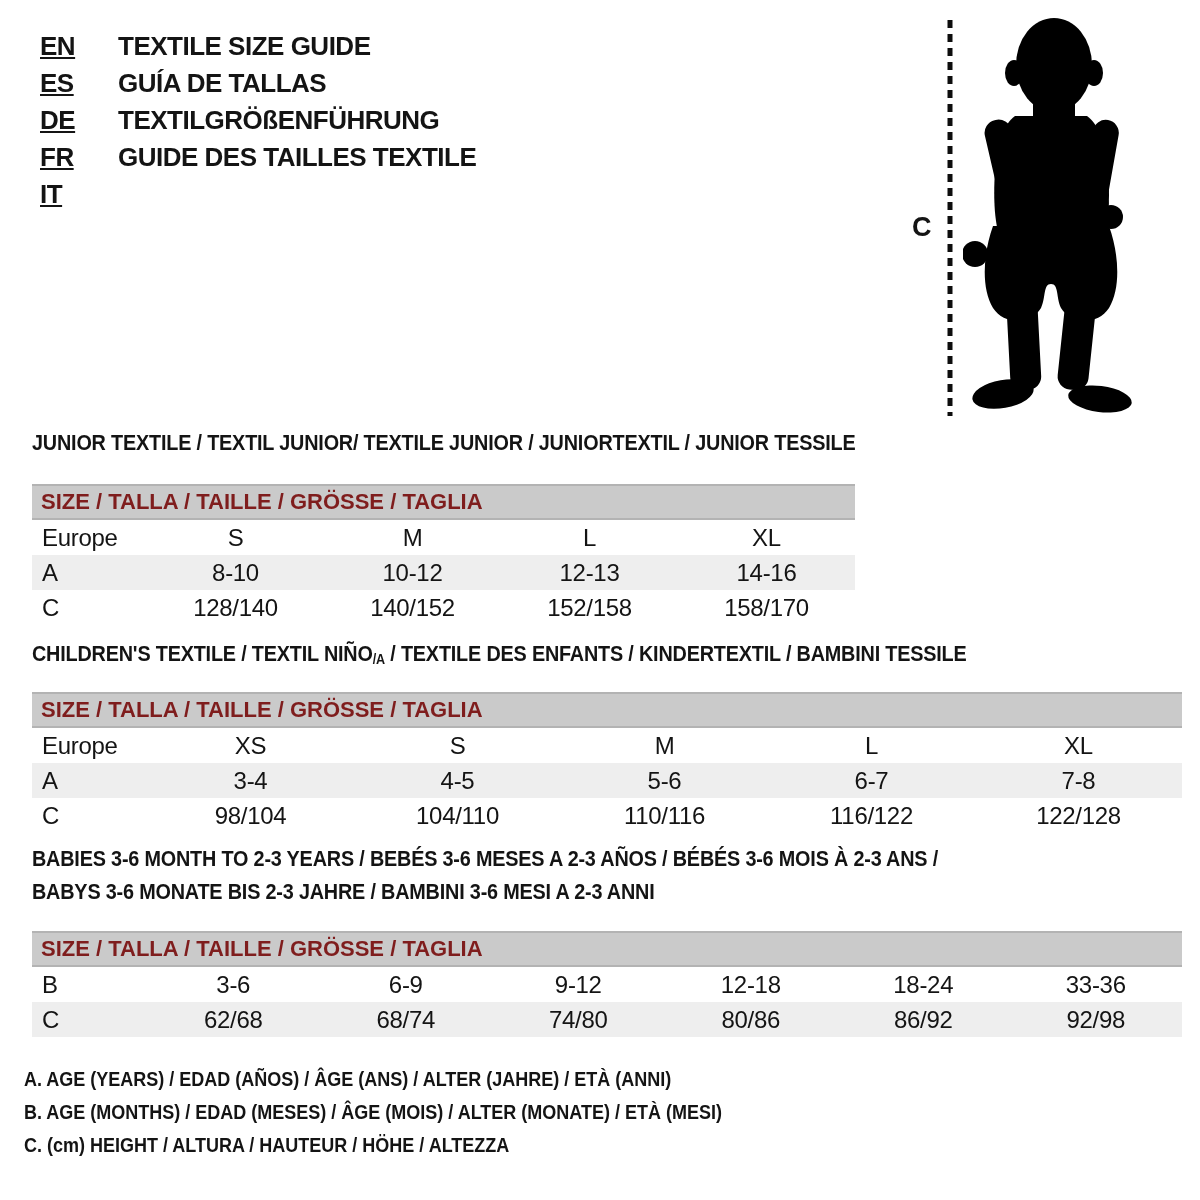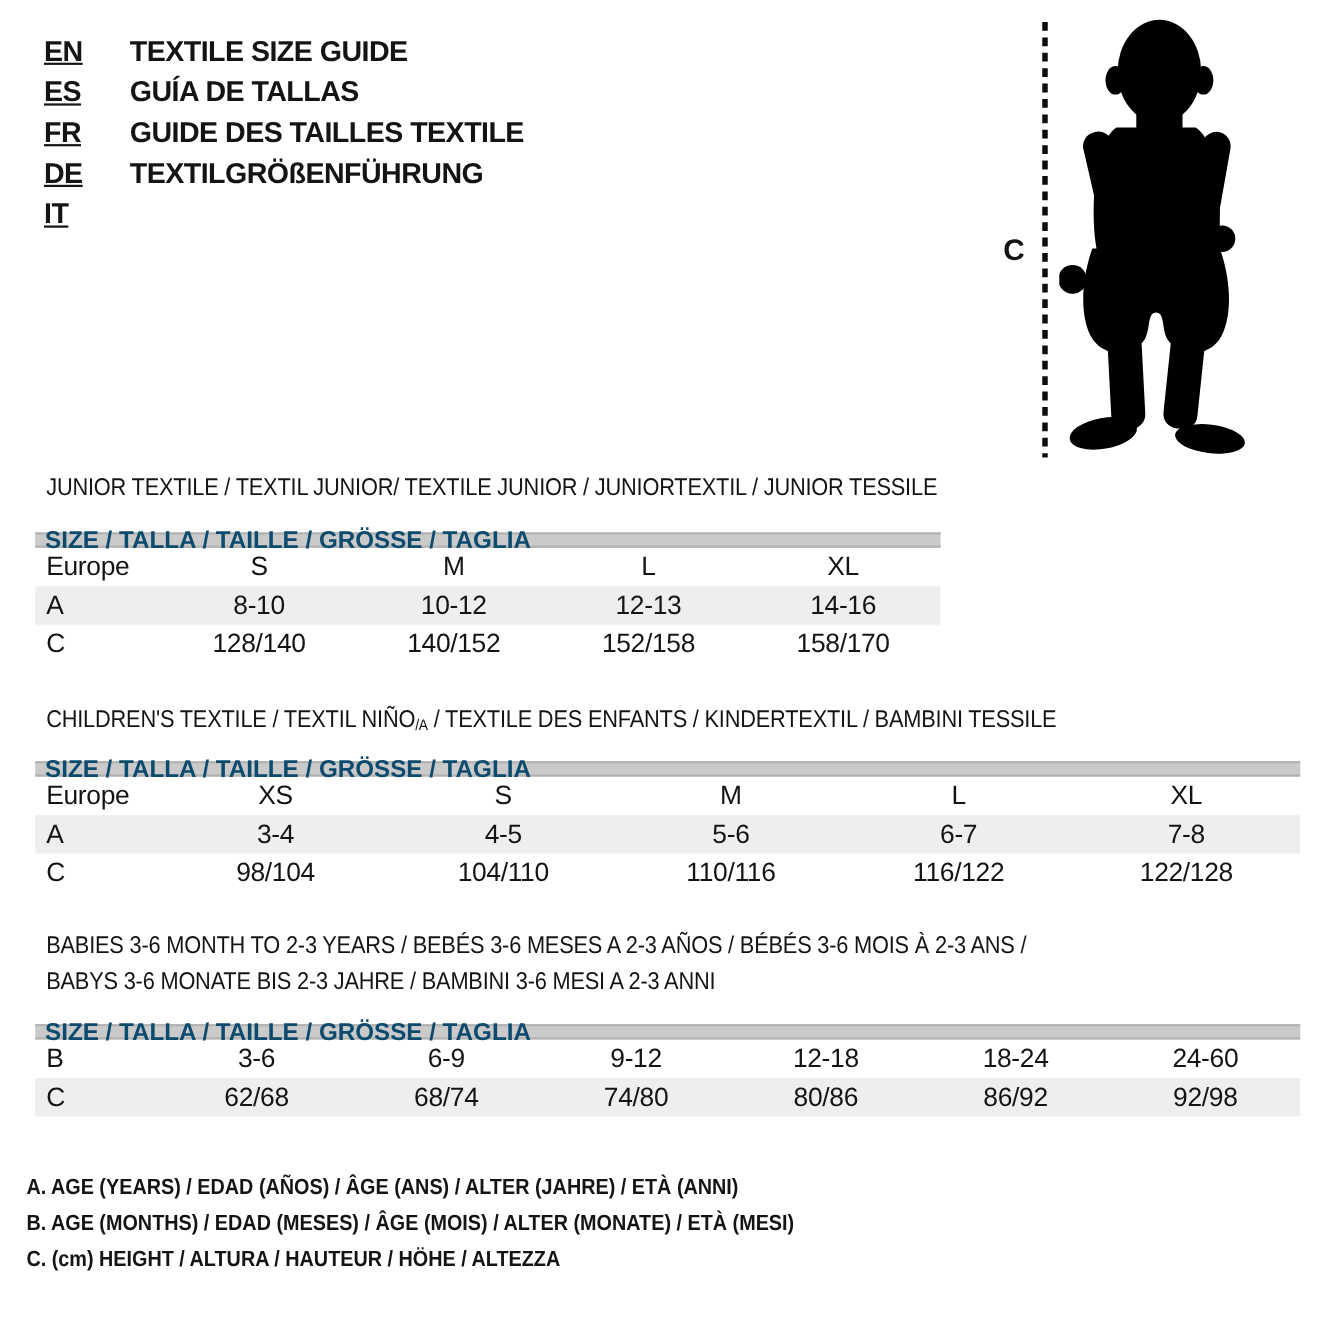--- a/index.html
+++ b/index.html
@@ -17,34 +17,34 @@
   .lang-block { position: absolute; left: 40px; top: 28px; }
   .lang-row { display: flex; height: 37px; align-items: center; font-weight: bold; font-size: 26px; letter-spacing: -0.5px; white-space: nowrap; }
   .lang-code { width: 78px; flex: 0 0 78px; text-decoration: underline; }
 
   
   .measure-line { position: absolute; left: 946px; top: 18px; }
   .measure-label { position: absolute; left: 912px; top: 212px; font-size: 27px; font-weight: bold; }
   .baby { position: absolute; left: 963px; top: 16px; }
 
   
-  .section-title { position: absolute; left: 42px; font-size: 22px; font-weight: normal; white-space: nowrap; letter-spacing: -0.2px; }
+  .section-title { position: absolute; left: 32px; font-size: 22px; font-weight: bold; white-space: nowrap; letter-spacing: -0.2px; }
   .condensed { display: inline-block; transform: scaleX(0.9); transform-origin: 0 50%; white-space: nowrap; }
   .sub { font-size: 14px; position: relative; top: 3px; }
   .title-line2 { margin-top: 7px; }
 
   
   .size-table { position: absolute; left: 32px; }
   .size-table .bar {
-    height: 14px; box-sizing: border-box;
+    height: 36px; box-sizing: border-box;
     background: var(--headerBar, #cacaca);
     border-top: 2px solid var(--headerBarEdge, #b3b3b3);
     border-bottom: 2px solid var(--headerBarEdge, #b3b3b3);
     display: flex; align-items: center; padding-left: 9px;
-    font-size: 22px; font-weight: bold; color: #0c4a6e;
+    font-size: 22px; font-weight: bold; color: #7f1d1d;
   }
   .trow { display: grid; height: 35px; align-items: center; font-size: 24px; letter-spacing: -0.3px; }
   .trow.shaded { background: var(--rowShaded, #eeeeee); }
   .trow .rlabel { padding-left: 10px; text-align: left; }
   .trow .cell { text-align: center; }
 
   
   .footnotes { position: absolute; left: 24px; top: 1068px; }
   .footnote { height: 33px; font-size: 20px; font-weight: bold; white-space: nowrap; }
 </style>
@@ -56,26 +56,26 @@
   <div class="lang-block">
     <div class="lang-row">
       <span class="lang-code">EN</span>
       <span class="lang-label">TEXTILE SIZE GUIDE</span>
     </div>
     <div class="lang-row">
       <span class="lang-code">ES</span>
       <span class="lang-label">GUÍA DE TALLAS</span>
     </div>
     <div class="lang-row">
+      <span class="lang-code">DE</span>
+      <span class="lang-label">TEXTILGRÖßENFÜHRUNG</span>
+    </div>
+    <div class="lang-row">
       <span class="lang-code">FR</span>
       <span class="lang-label">GUIDE DES TAILLES TEXTILE</span>
-    </div>
-    <div class="lang-row">
-      <span class="lang-code">DE</span>
-      <span class="lang-label">TEXTILGRÖßENFÜHRUNG</span>
     </div>
     <div class="lang-row">
       <span class="lang-code">IT</span>
     </div>
   </div>
 
   <svg class="measure-line" width="8" height="400" aria-hidden="true">
     <line x1="4" y1="2" x2="4" y2="398" stroke="#0d0d0d" stroke-width="5" stroke-dasharray="8 6"></line>
   </svg>
   <div class="measure-label">C</div>
@@ -184,21 +184,21 @@
       <span>SIZE / TALLA / TAILLE / GRÖSSE / TAGLIA</span>
     </div>
     <div class="rows">
         <div class="trow" style="grid-template-columns: 115px repeat(6, 1fr);">
           <span class="rlabel">B</span>
           <span class="cell">3-6</span>
           <span class="cell">6-9</span>
           <span class="cell">9-12</span>
           <span class="cell">12-18</span>
           <span class="cell">18-24</span>
-          <span class="cell">24-60</span>
+          <span class="cell">33-36</span>
         </div>
         <div class="trow shaded" style="grid-template-columns: 115px repeat(6, 1fr);">
           <span class="rlabel">C</span>
           <span class="cell">62/68</span>
           <span class="cell">68/74</span>
           <span class="cell">74/80</span>
           <span class="cell">80/86</span>
           <span class="cell">86/92</span>
           <span class="cell">92/98</span>
         </div>

